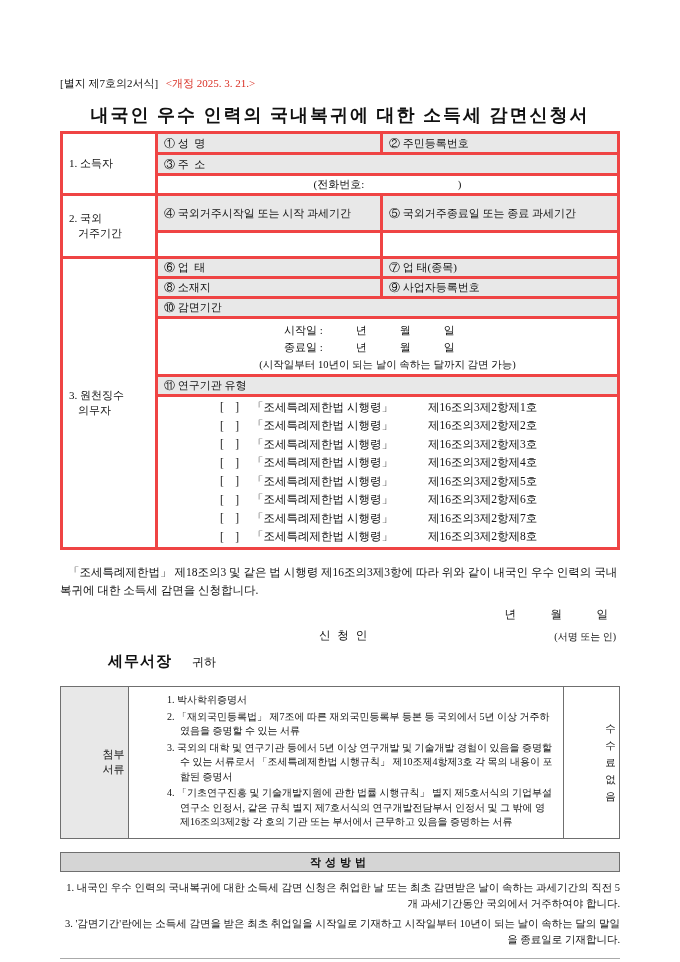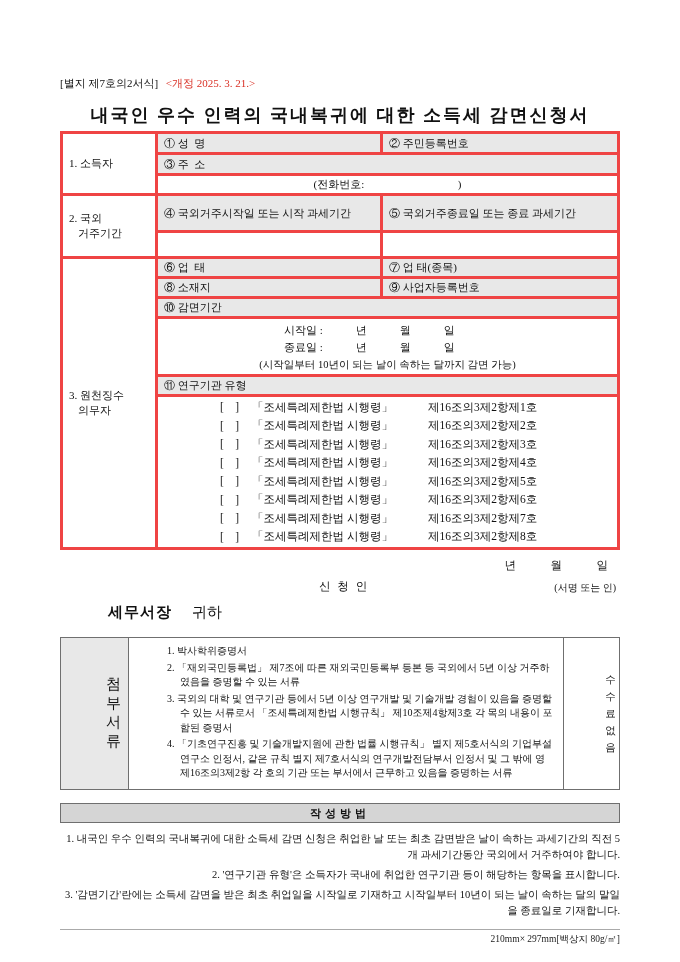--- a/index.html
+++ b/index.html
@@ -34,26 +34,26 @@
   .opt-clause { flex:1; }
 
   
   .decl-body { margin-top:13px; font-size:11.5px; line-height:18px; text-indent:8px; }
   .date-line { margin-top:8px; text-align:right; padding-right:12px; font-size:11.5px; white-space:pre; }
   .applicant-row { position:relative; margin-top:6px; height:17px; font-size:11.5px; }
   .applicant-row .center { position:absolute; left:8px; right:0; text-align:center; letter-spacing:2px; }
   .applicant-row .sign { position:absolute; right:4px; top:2px; font-size:10px; }
   .office-row { margin-top:7px; padding-left:48px; }
   .office-head { font-size:15px; font-weight:bold; letter-spacing:1px; }
-  .office-suffix { font-size:15px; margin-left:16px; }
+  .office-suffix { font-size:12px; margin-left:16px; }
 
   
   table.att { width:100%; border-collapse:collapse; table-layout:fixed; margin-top:15px; }
   table.att td { border:1px solid #6f6f6f; vertical-align:middle;padding-left:38px; }
-  .att-label { background:#e8e8e8; text-align:center; font-size:15px; }
+  .att-label { background:#e8e8e8; text-align:center; font-size:11px; }
   .att-items { padding:6px 8px; }
   .att-item { font-size:10px; line-height:14.5px; padding-left:13px; text-indent:-13px; margin-bottom:2px; }
   .att-fee { text-align:center; font-size:10.5px; line-height:17px; }
 
   
   .inst-bar { margin-top:13px; height:20px; border:1px solid #6f6f6f; background:#d5d5d5;
               text-align:center; font-size:11px; font-weight:bold; letter-spacing:4px; line-height:18px; }
   .inst-items { margin-top:8px;text-align:right; }
   .inst-item { font-size:10.5px; line-height:16px; padding-left:12px; text-indent:-12px; margin-bottom:4px; }
 
@@ -198,20 +198,21 @@
         <div class="opt-row">
           <span class="opt-bracket">[    ]</span>
           <span class="opt-law">「조세특례제한법 시행령」</span>
           <span class="opt-clause">제16조의3제2항제8호</span>
         </div>
       </td>
     </tr>
   </tbody>
     </table>
 
+  <div class="decl-body">「조세특례제한법」 제18조의3 및 같은 법 시행령 제16조의3제3항에 따라 위와 같이 내국인 우수 인력의 국내복귀에 대한 소득세 감면을 신청합니다.</div>
 
   <div class="date-line">년            월            일</div>
 
   <div class="applicant-row">
     <span class="center">신 청 인</span>
     <span class="sign">(서명 또는 인)</span>
   </div>
 
   <div class="office-row">
     <span class="office-head">세무서장</span>
@@ -241,21 +242,20 @@
       </td>
     </tr>
   </tbody>
     </table>
 
   <div class="inst-bar">
     <span>작성방법</span>
   </div>
   <div class="inst-items">
     <div class="inst-item">1. 내국인 우수 인력의 국내복귀에 대한 소득세 감면 신청은 취업한 날 또는 최초 감면받은 날이 속하는 과세기간의 직전 5개 과세기간동안 국외에서 거주하여야 합니다.</div>
-    <div class="inst-item">2. '연구기관 유형'은 소득자가 국내에 취업한 연구기관 등이 해당하는 항목을 표시합니다.</div>
     <div class="inst-item">3. '감면기간'란에는 소득세 감면을 받은 최초 취업일을 시작일로 기재하고 시작일부터 10년이 되는 날이 속하는 달의 말일을 종료일로 기재합니다.</div>
   </div>
 
   <div class="footer">
     <span>210mm× 297mm[백상지 80g/㎡]</span>
   </div>
 
 </div>
 
 </body></html>

